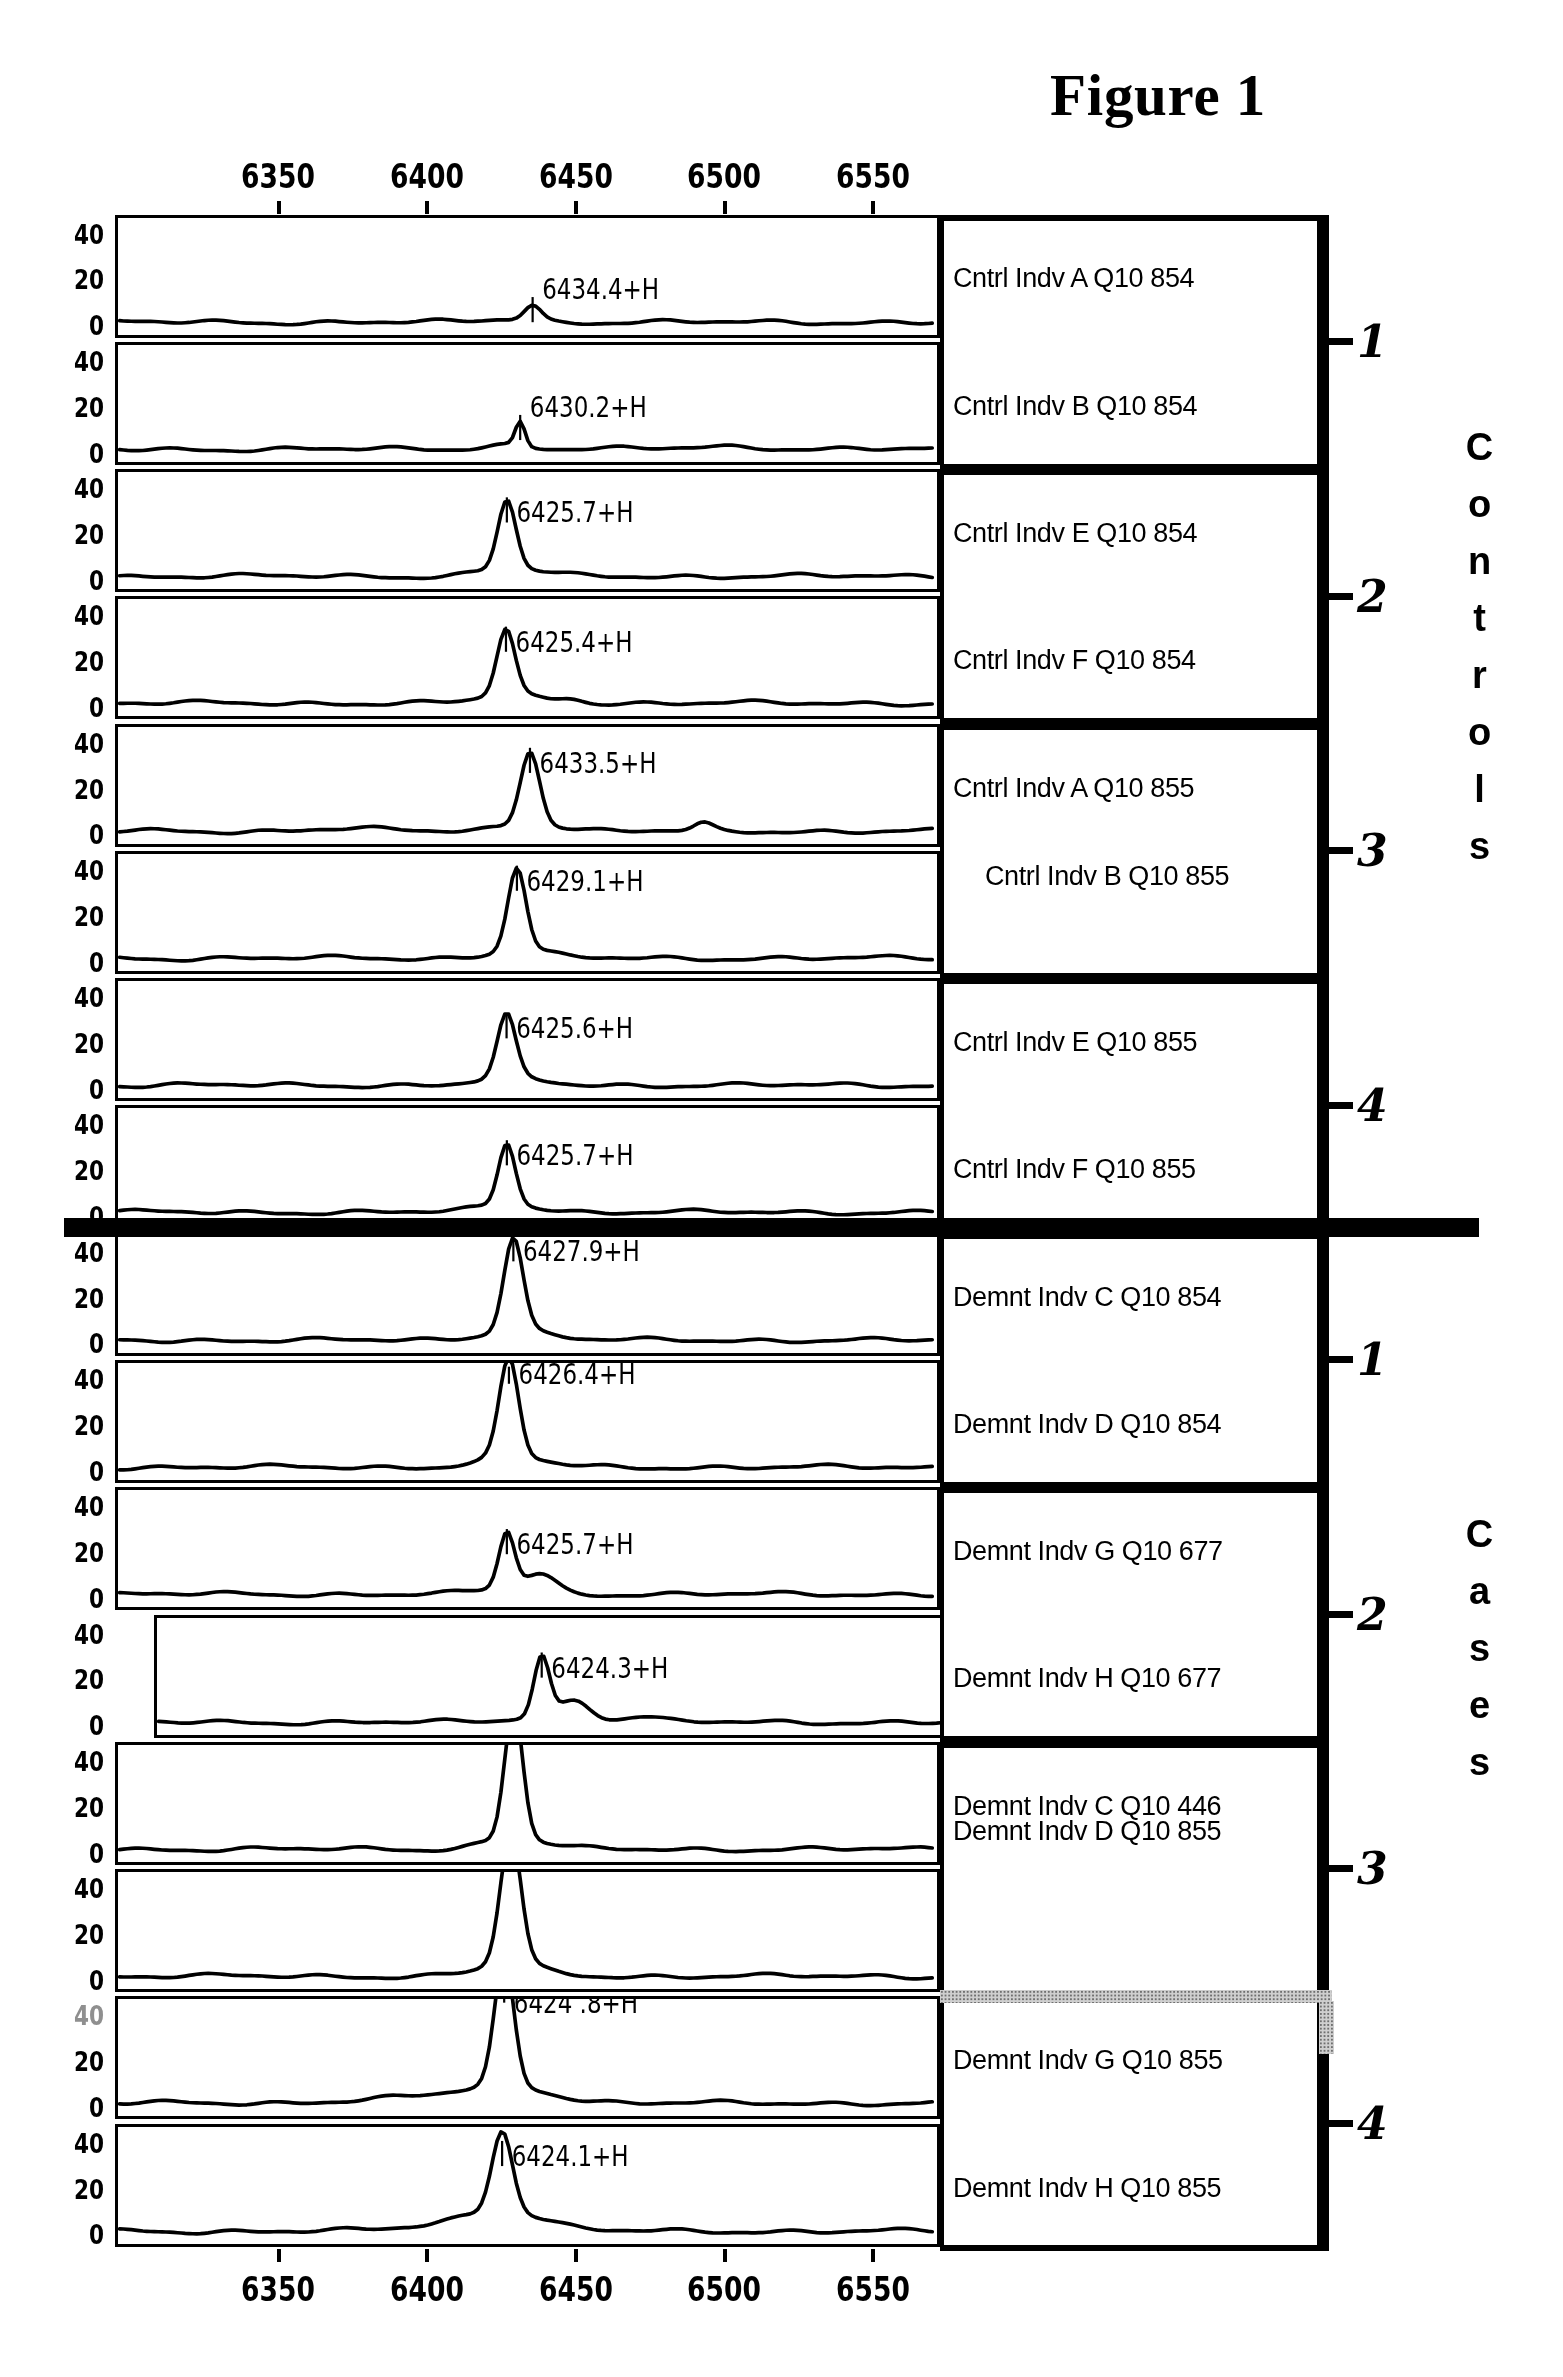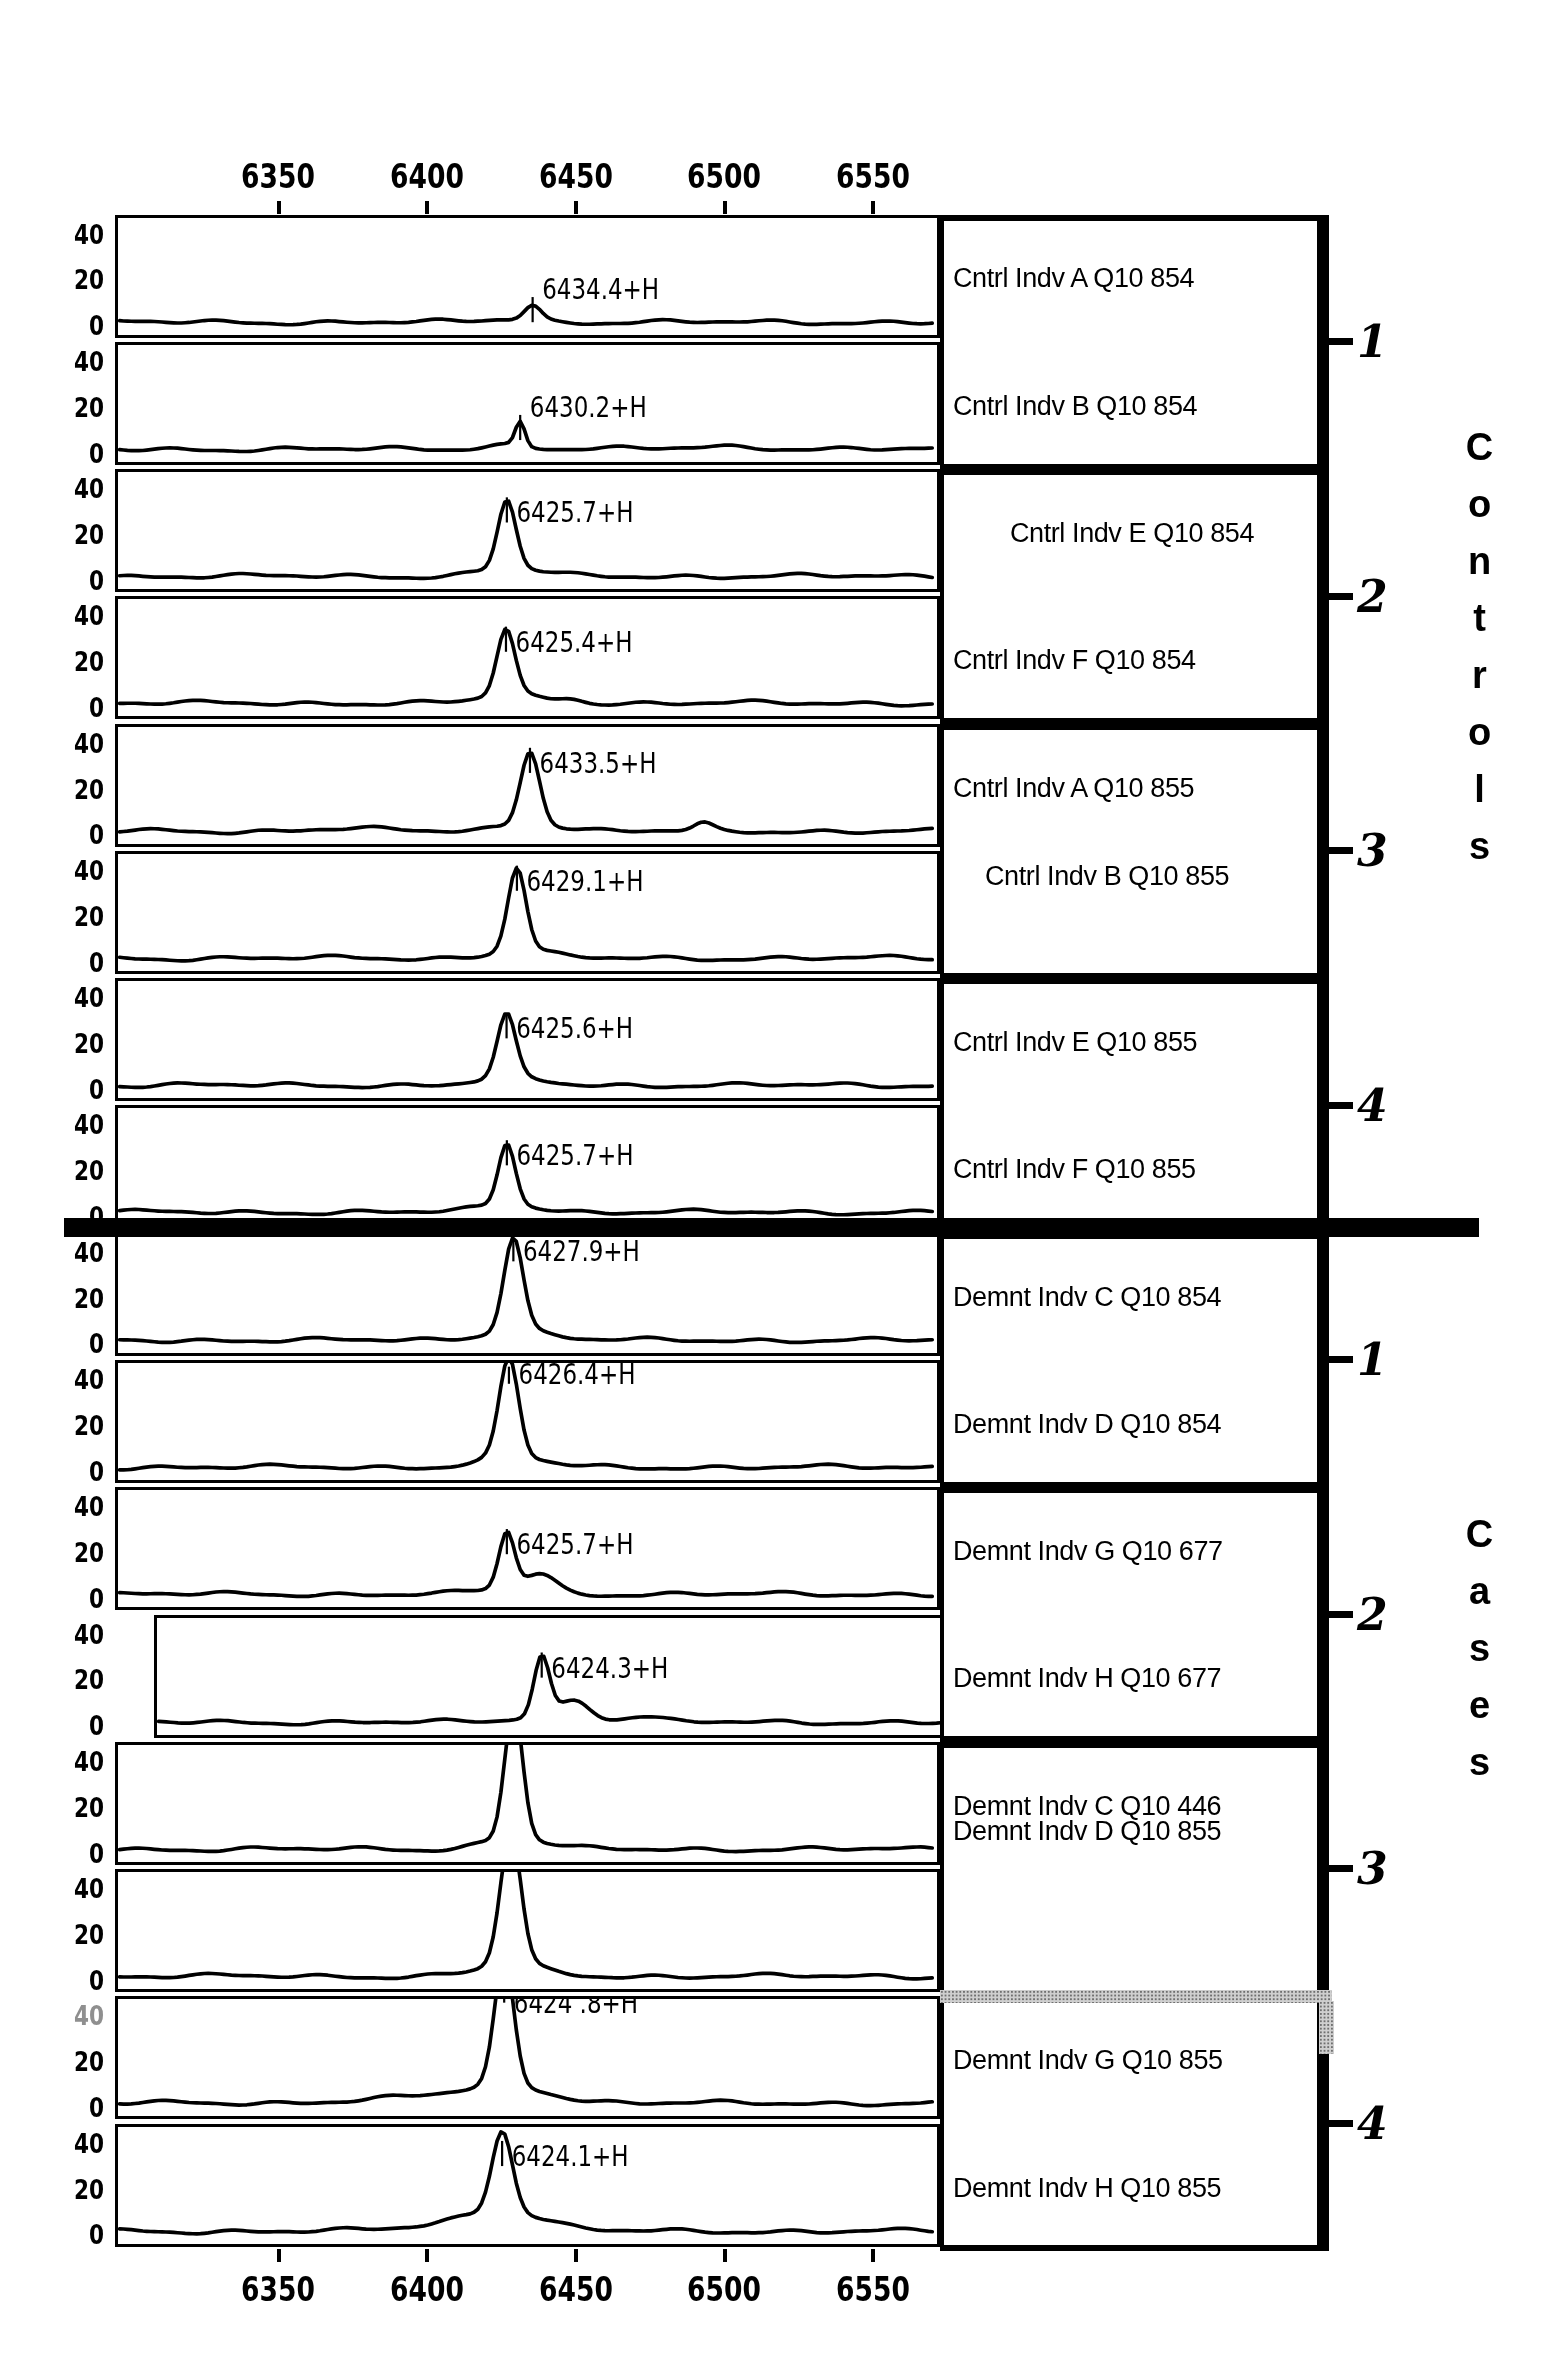--- a/index.html
+++ b/index.html
@@ -52,20 +52,21 @@
     position:absolute;
     background-color:#cfcfcf;
     background-image:radial-gradient(#6f6f6f 0.9px, transparent 1px);
     background-size:3.7px 3.7px;
   }
 </style>
 </head>
 <body>
 
 <div id="figure">
+  <div class="title">Figure 1</div>
   <div id="top-axis">
       <div class="axis-num" style="left: 278px; top: 157px;">6350</div>
       <div class="tickmark" style="left: 277px; top: 201px; height: 13.3px;"></div>
       <div class="axis-num" style="left: 427px; top: 157px;">6400</div>
       <div class="tickmark" style="left: 425px; top: 201px; height: 13.3px;"></div>
       <div class="axis-num" style="left: 576px; top: 157px;">6450</div>
       <div class="tickmark" style="left: 574px; top: 201px; height: 13.3px;"></div>
       <div class="axis-num" style="left: 724px; top: 157px;">6500</div>
       <div class="tickmark" style="left: 723px; top: 201px; height: 13.3px;"></div>
       <div class="axis-num" style="left: 873px; top: 157px;">6550</div>
@@ -227,21 +228,21 @@
       </div>
       <div class="ylab" style="top: 2144px;">40</div>
       <div class="ylab" style="top: 2190px;">20</div>
       <div class="ylab" style="top: 2235px;">0</div>
     </div>
   <div id="labels">
       <div class="group-box" style="top: 215px; height: 255px;"></div>
       <div class="sample-label" style="top: 260px;">Cntrl Indv A Q10 854</div>
       <div class="sample-label" style="top: 388px;">Cntrl Indv B Q10 854</div>
       <div class="group-box" style="top: 469px; height: 255px;"></div>
-      <div class="sample-label" style="top: 515px; text-align: center;">Cntrl Indv E Q10 854</div>
+      <div class="sample-label" style="top: 515px;">Cntrl Indv E Q10 854</div>
       <div class="sample-label" style="top: 642px;">Cntrl Indv F Q10 854</div>
       <div class="group-box" style="top: 724px; height: 255px;"></div>
       <div class="sample-label" style="top: 770px;">Cntrl Indv A Q10 855</div>
       <div class="sample-label" style="top: 858px; margin-left: 32px;">Cntrl Indv B Q10 855</div>
       <div class="group-box" style="top: 978px; height: 255px;"></div>
       <div class="sample-label" style="top: 1024px;">Cntrl Indv E Q10 855</div>
       <div class="sample-label" style="top: 1151px;">Cntrl Indv F Q10 855</div>
       <div class="group-box" style="top: 1233px; height: 255px;"></div>
       <div class="sample-label" style="top: 1279px;">Demnt Indv C Q10 854</div>
       <div class="sample-label" style="top: 1406px;">Demnt Indv D Q10 854</div>

